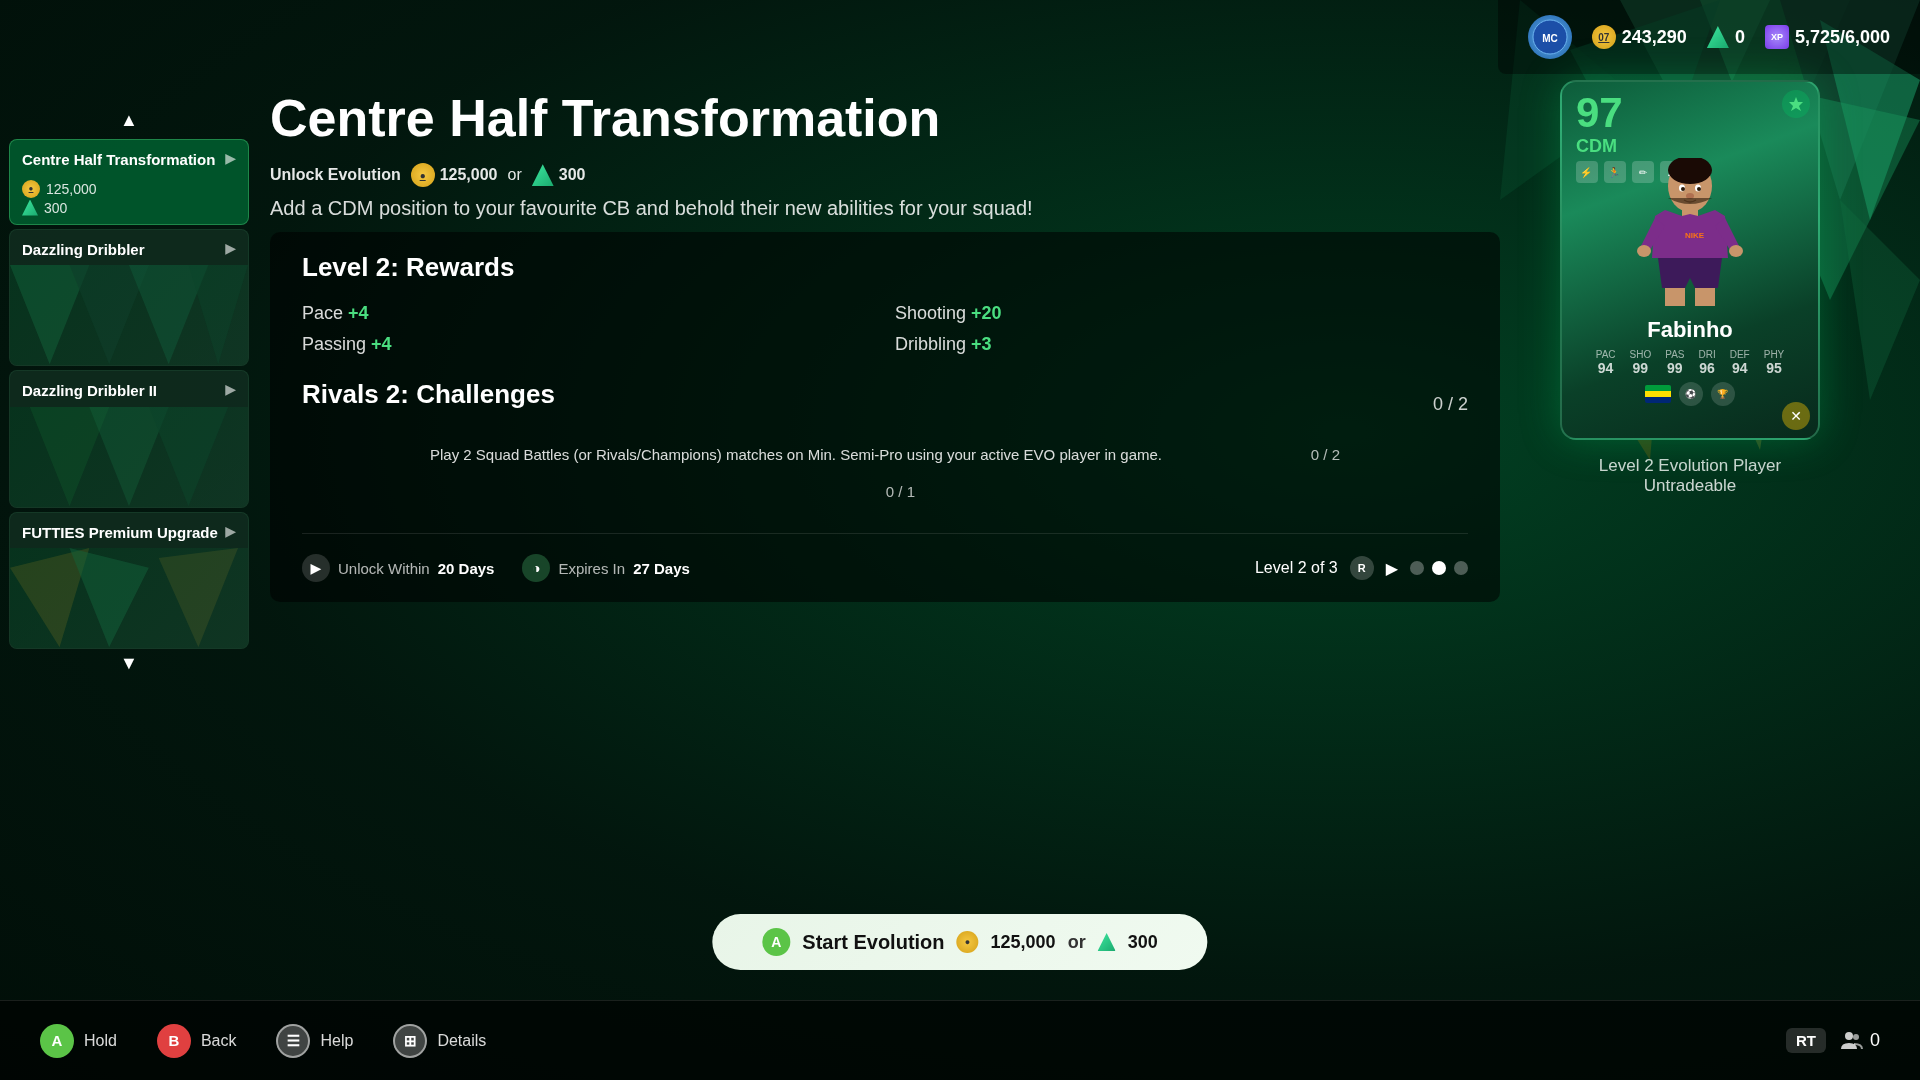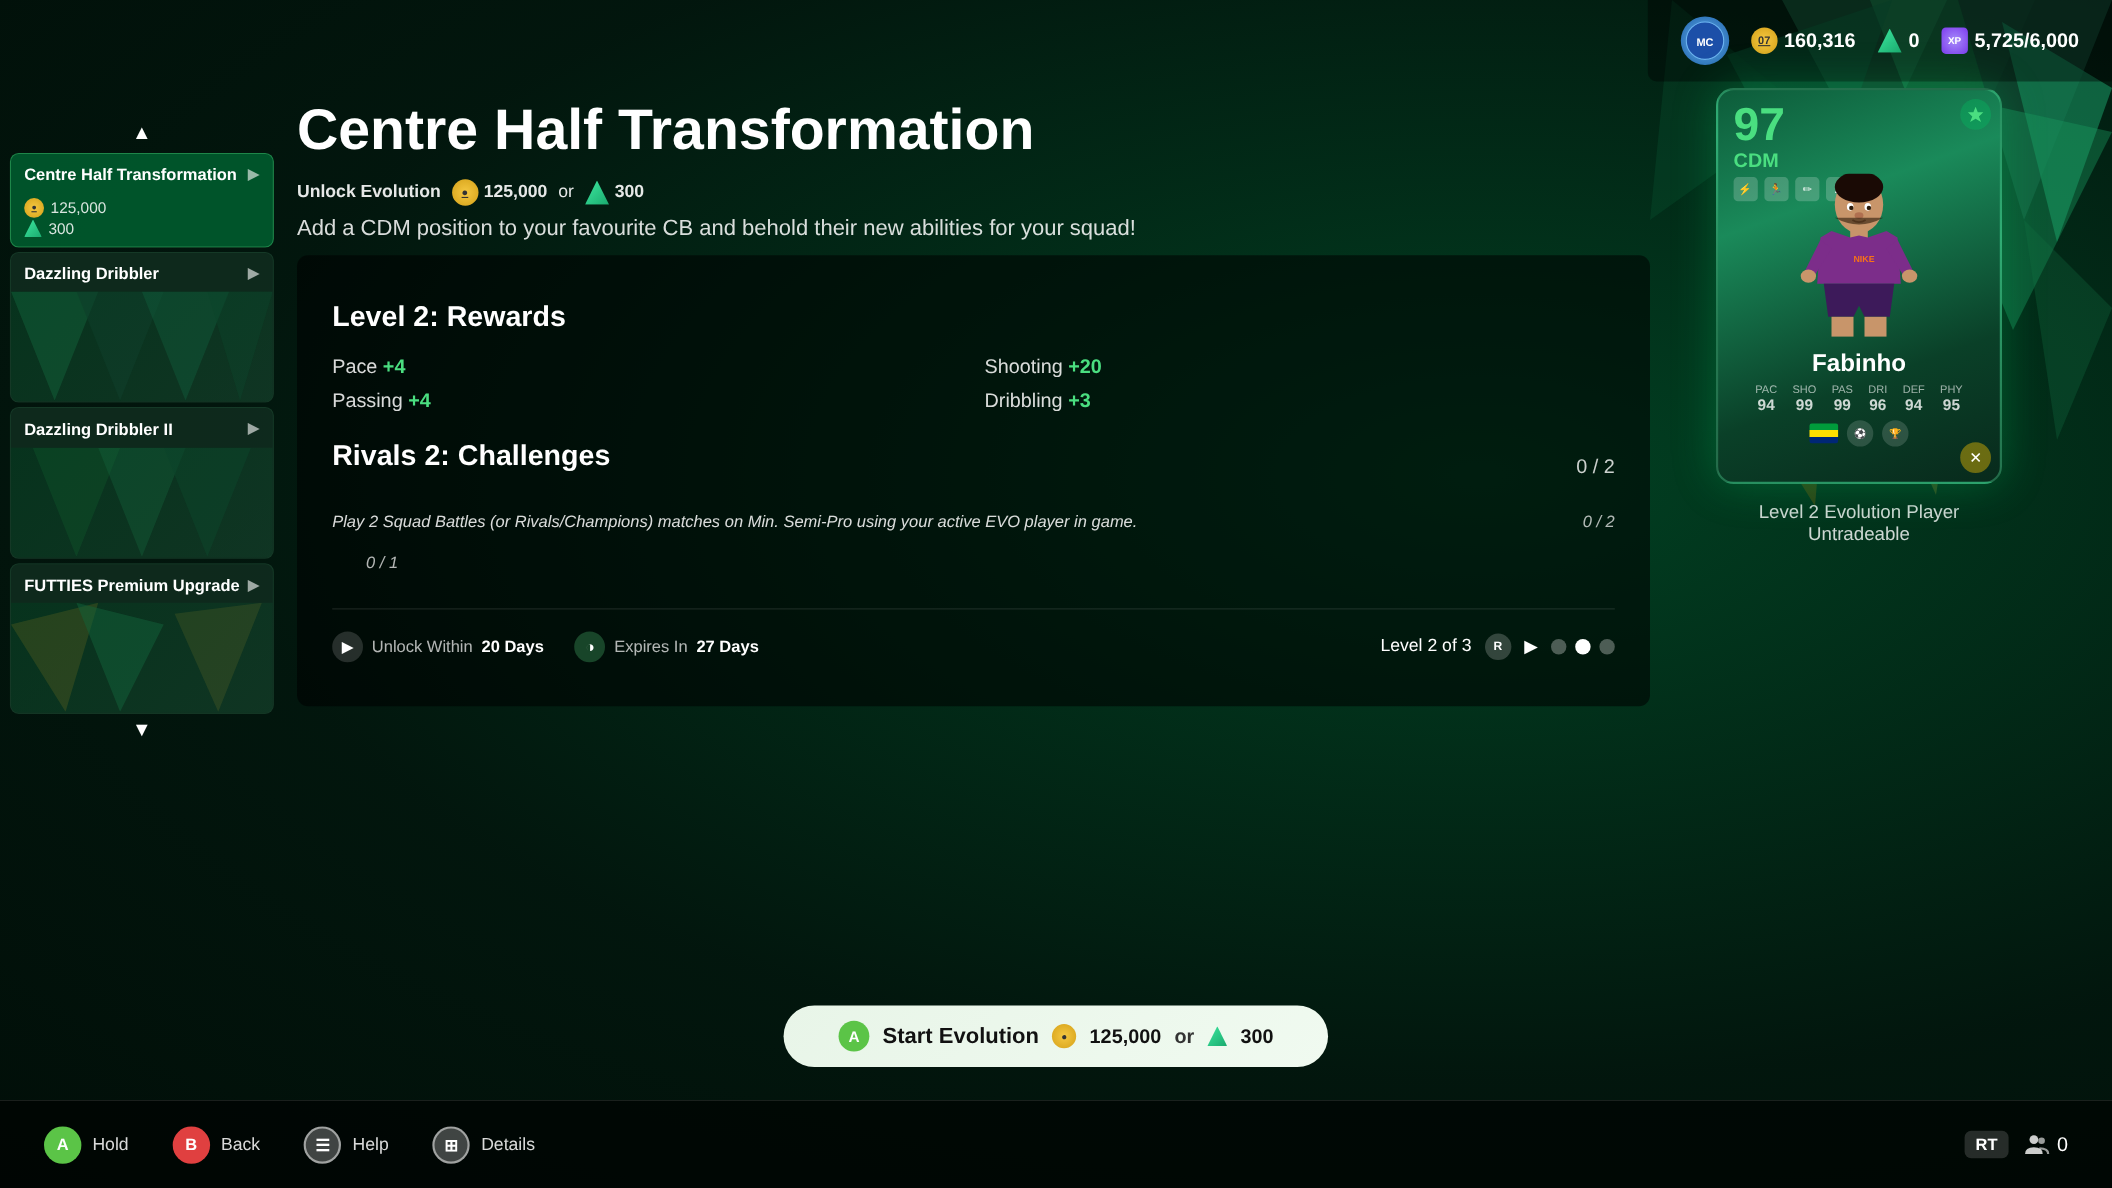--- a/index.html
+++ b/index.html
@@ -237,21 +237,21 @@
     .desc-text {
       font-size: 20px;
       color: rgba(255,255,255,0.85);
       margin-bottom: 12px;
     }
 
     
     .rewards-box {
       background: rgba(0,0,0,0.55);
       border-radius: 10px;
-      padding: 40px 32px;
+      padding: 20px 32px;
       margin-bottom: 0;
     }
 
     .section-title {
       font-size: 26px;
       font-weight: bold;
       color: white;
       margin-bottom: 20px;
     }
 
@@ -283,27 +283,26 @@
       margin-bottom: 14px;
     }
 
     .challenges-progress {
       font-size: 18px;
       color: rgba(255,255,255,0.8);
     }
 
     .challenge-row {
       display: flex;
-      justify-content: space-between;
+      justify-content: center;
       align-items: flex-start;
       margin-bottom: 14px;
       font-size: 15px;
       color: rgba(255,255,255,0.85);
       line-height: 1.5;
-      font-style: italic;
     }
 
     .challenge-text {
       max-width: 850px;
       flex: 1;
     }
 
     .challenge-prog {
       min-width: 60px;
       text-align: right;
@@ -691,21 +690,21 @@
 
 <div class="header">
   <div class="header-club">
     <svg width="36" height="36" viewBox="0 0 36 36">
       <circle cx="18" cy="18" r="17" fill="#1c4fa8" stroke="#6cb4f0" stroke-width="1"></circle>
       <text x="18" y="23" text-anchor="middle" font-size="10" fill="white" font-weight="bold">MC</text>
     </svg>
   </div>
   <div class="header-currency">
     <div class="coin-icon">07</div>
-    <span>160,316</span>
+    <span>243,290</span>
   </div>
   <div class="header-currency">
     <div class="points-icon"></div>
     <span>0</span>
   </div>
   <div class="header-currency">
     <div class="xp-icon">XP</div>
     <span>5,725/6,000</span>
   </div>
 </div>

